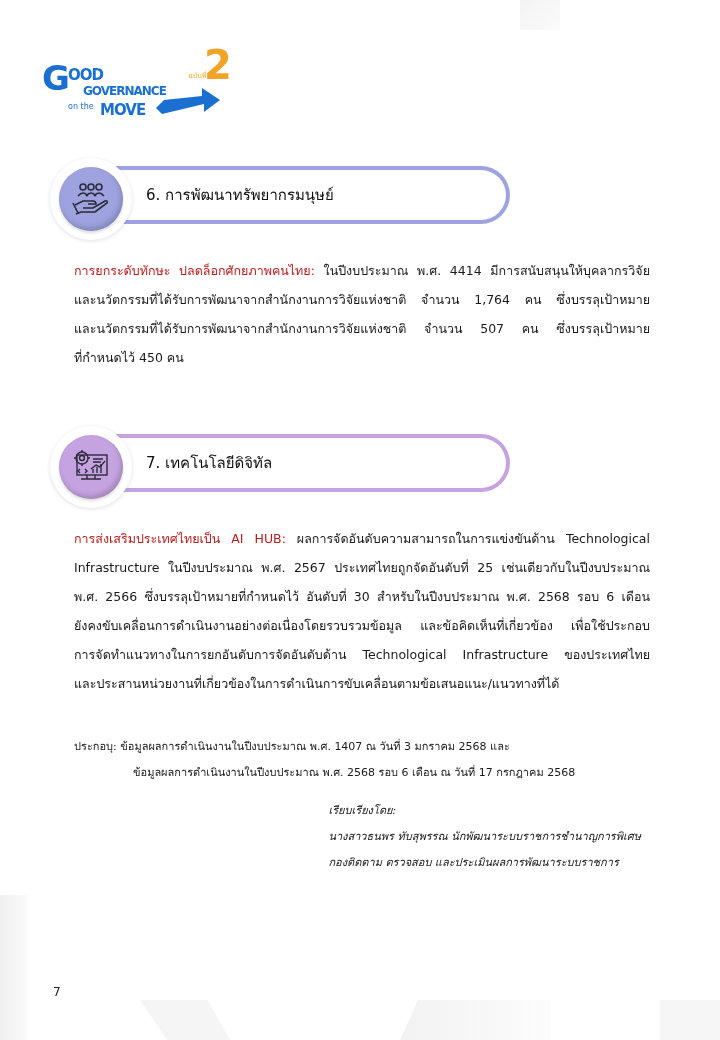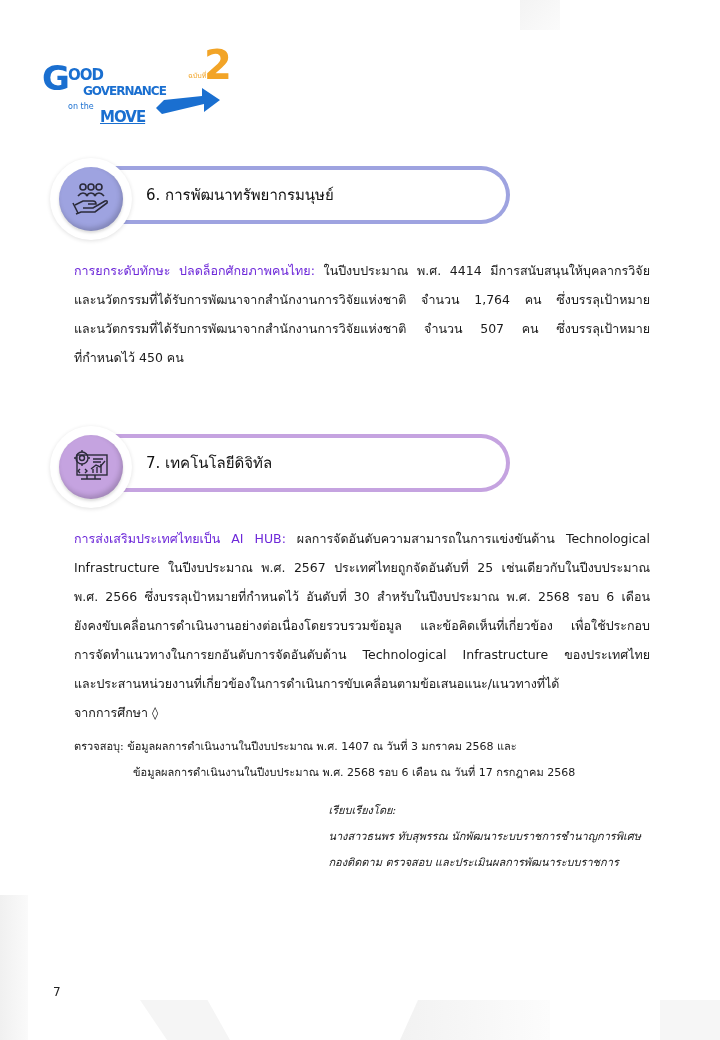--- a/index.html
+++ b/index.html
@@ -15,21 +15,21 @@
     .bg-bl { left: 140px; top: 1000px; width: 90px; height: 40px; clip-path: polygon(0 0, 75% 0, 100% 100%, 30% 100%); background: #f5f5f5; }
     .bg-br { left: 400px; top: 1000px; width: 150px; height: 40px; clip-path: polygon(12% 0, 100% 0, 100% 100%, 0 100%); background: linear-gradient(90deg,#f2f2f2,#fcfcfc); }
     .bg-br2 { left: 660px; top: 1000px; width: 60px; height: 40px; background: #f6f6f6; }
 
     
     .logo { position: absolute; left: 38px; top: 40px; width: 200px; height: 80px; }
     .logo .g-big { position: absolute; left: 4px; top: 18px; font: bold 34px "DejaVu Sans", sans-serif; color: #1a6fd0; letter-spacing: -2px; }
     .logo .ood { position: absolute; left: 30px; top: 26px; font: bold 15px "DejaVu Sans", sans-serif; color: #1a6fd0; letter-spacing: -1px; }
     .logo .gov { position: absolute; left: 4px; top: 44px; font: bold 12px "DejaVu Sans", sans-serif; color: #1a6fd0; letter-spacing: -1px; margin-left: 41px; }
     .logo .onthe { position: absolute; left: 30px; top: 62px; font: 8px "DejaVu Sans", sans-serif; color: #1a6fd0; }
-    .logo .move { position: absolute; left: 62px; top: 68px; font: bold 15px "DejaVu Sans", sans-serif; color: #1a6fd0; letter-spacing: -1px; text-decoration: underline; }
+    .logo .move { position: absolute; left: 62px; top: 61px; font: bold 15px "DejaVu Sans", sans-serif; color: #1a6fd0; letter-spacing: -1px; }
     .logo .arrow { position: absolute; left: 118px; top: 46px; width: 64px; height: 30px; }
     .logo .edition { position: absolute; left: 150px; top: 30px; font: 7px "DejaVu Sans", sans-serif; color: #f2a427; }
     .logo .two { position: absolute; left: 166px; top: 2px; font: bold 40px "DejaVu Sans", sans-serif; color: #f2a427; }
 
     
     .sec-header { position: absolute; left: 50px; height: 80px; width: 470px; }
     .sec-bar {
       position: absolute; left: 30px; top: 8px; width: 426px; height: 50px;
       border: 4px solid; border-left: none; border-radius: 0 30px 30px 0;
       background: #fff;
@@ -47,21 +47,21 @@
       position: absolute; left: 96px; top: 25px;
       font: 15px "DejaVu Sans", sans-serif; color: #111;
     }
 
     
     .para {
       position: absolute; left: 74px; width: 576px;
       font: 12.5px "DejaVu Sans", sans-serif; line-height: 29px;
       text-align: justify; color: #1a1a1a;
     }
-    .lead { color: #6d28d9; margin-top: 40px; }
+    .lead { color: #b91c1c; margin-top: 40px; }
     .line { display: block; white-space: nowrap; text-align-last: justify; }
     .line.last { text-align-last: left; }
 
     .note { position: absolute; left: 74px; font: 11px "DejaVu Sans", sans-serif; color: #1a1a1a; line-height: 26px; }
     .note .l2 { padding-left: 59px; display: block; }
     .credits { position: absolute; right: 79px; top: 798px; text-align: left; font: italic 11px "DejaVu Sans", sans-serif; line-height: 26px; color: #1a1a1a; }
     .page-num { position: absolute; left: 53px; top: 985px; font: 12px "DejaVu Sans", sans-serif; color: #222; }
   </style>
 </head>
 <body>
@@ -132,25 +132,24 @@
   <div class="sec-title">7. เทคโนโลยีดิจิทัล</div>
 </div>
 
 <div class="para" style="top:524px;">
   <span class="line"><span class="lead">การส่งเสริมประเทศไทยเป็น AI HUB:</span><span> ผลการจัดอันดับความสามารถในการแข่งขันด้าน Technological</span></span>
   <span class="line">Infrastructure ในปีงบประมาณ พ.ศ. 2567 ประเทศไทยถูกจัดอันดับที่ 25 เช่นเดียวกับในปีงบประมาณ</span>
   <span class="line">พ.ศ. 2566 ซึ่งบรรลุเป้าหมายที่กำหนดไว้ อันดับที่ 30 สำหรับในปีงบประมาณ พ.ศ. 2568 รอบ 6 เดือน</span>
   <span class="line">ยังคงขับเคลื่อนการดำเนินงานอย่างต่อเนื่องโดยรวบรวมข้อมูล และข้อคิดเห็นที่เกี่ยวข้อง เพื่อใช้ประกอบ</span>
   <span class="line">การจัดทำแนวทางในการยกอันดับการจัดอันดับด้าน Technological Infrastructure ของประเทศไทย</span>
   <span class="line">และประสานหน่วยงานที่เกี่ยวข้องในการดำเนินการขับเคลื่อนตามข้อเสนอแนะ/แนวทางที่ได้</span>
-  <span class="line last">จากการศึกษา ◊</span>
 </div>
 
 <div class="note" style="top:734px;">
-  <span>ตรวจสอบุ:</span><span> ข้อมูลผลการดำเนินงานในปีงบประมาณ พ.ศ. 1407 ณ วันที่ 3 มกราคม 2568 และ</span>
+  <span>ประกอบุ:</span><span> ข้อมูลผลการดำเนินงานในปีงบประมาณ พ.ศ. 1407 ณ วันที่ 3 มกราคม 2568 และ</span>
   <span class="l2">ข้อมูลผลการดำเนินงานในปีงบประมาณ พ.ศ. 2568 รอบ 6 เดือน ณ วันที่ 17 กรกฎาคม 2568</span>
 </div>
 
 <div class="credits">
   <div>เรียบเรียงโดย:</div>
   <div>นางสาวธนพร ทับสุพรรณ นักพัฒนาระบบราชการชำนาญการพิเศษ</div>
   <div>กองติดตาม ตรวจสอบ และประเมินผลการพัฒนาระบบราชการ</div>
 </div>
 
 <div class="page-num">7</div>

